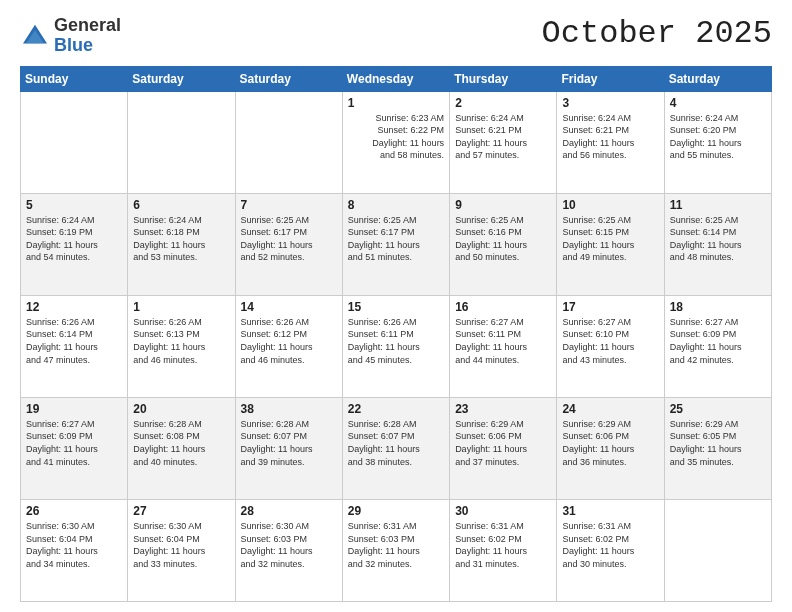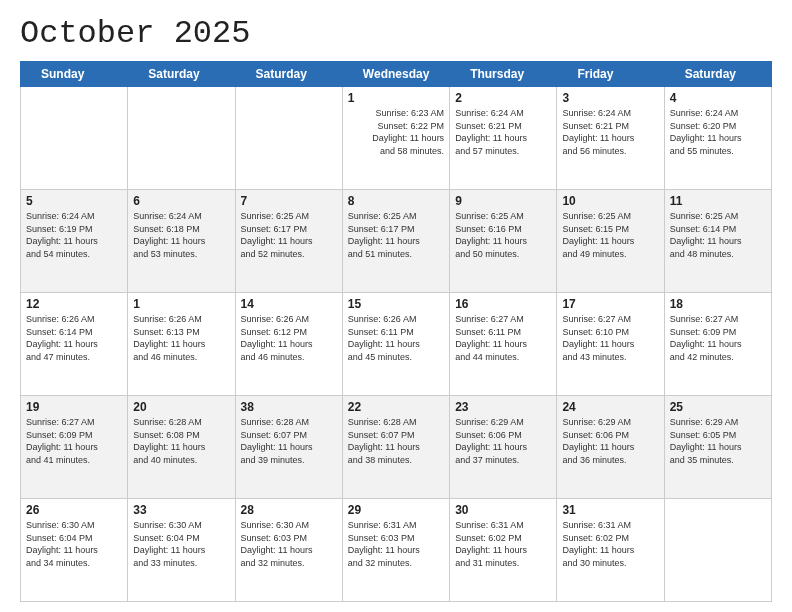--- a/index.html
+++ b/index.html
@@ -65,21 +65,21 @@
       flex: 1;
       border-collapse: collapse;
       width: 100%;
       table-layout: fixed;
     }
     .calendar th {
       background-color: #2a6db5;
       color: #fff;
       font-size: 12px;
       font-weight: bold;
-      padding: 5px 20px;
+      padding: 5px 4px;
       text-align: left;
       border: 1px solid #2a6db5;
     }
     .calendar td {
       border: 1px solid #ccc;
       vertical-align: top;
       padding: 4px 5px;
       font-size: 9.5px;
       color: #333;
       background: #fff;
@@ -102,20 +102,30 @@
     }
     .empty-cell {
       background: #fff !important;
     }
   </style>
 </head>
 <body>
 
 <div class="page">
   <div class="header">
+    <div class="logo">
+      <svg class="logo-icon" viewBox="0 0 40 40" xmlns="http://www.w3.org/2000/svg">
+        <polygon points="20,5 36,30 4,30" fill="#2a6db5"></polygon>
+        <polygon points="20,12 32,30 8,30" fill="#5a9fd4" opacity="0.5"></polygon>
+      </svg>
+      <div class="logo-text">
+        <span class="logo-general">General</span>
+        <span class="logo-blue">Blue</span>
+      </div>
+    </div>
     <div class="title-block">
       <div class="month-title">October 2025</div>
     </div>
   </div>
 
   <table class="calendar">
     <thead>
       <tr>
       <th>Sunday</th>
           <th>Saturday</th>
@@ -315,21 +325,21 @@
         </tr>
         <tr>
           <td>
             <span class="day-num">26</span>
             <div class="day-info" style="white-space: pre-line;">Sunrise: 6:30 AM
 Sunset: 6:04 PM
 Daylight: 11 hours
 and 34 minutes.</div>
           </td>
           <td>
-            <span class="day-num">33</span>
+            <span class="day-num">27</span>
             <div class="day-info" style="white-space: pre-line;">Sunrise: 6:30 AM
 Sunset: 6:04 PM
 Daylight: 11 hours
 and 33 minutes.</div>
           </td>
           <td>
             <span class="day-num">28</span>
             <div class="day-info" style="white-space: pre-line;">Sunrise: 6:30 AM
 Sunset: 6:03 PM
 Daylight: 11 hours

